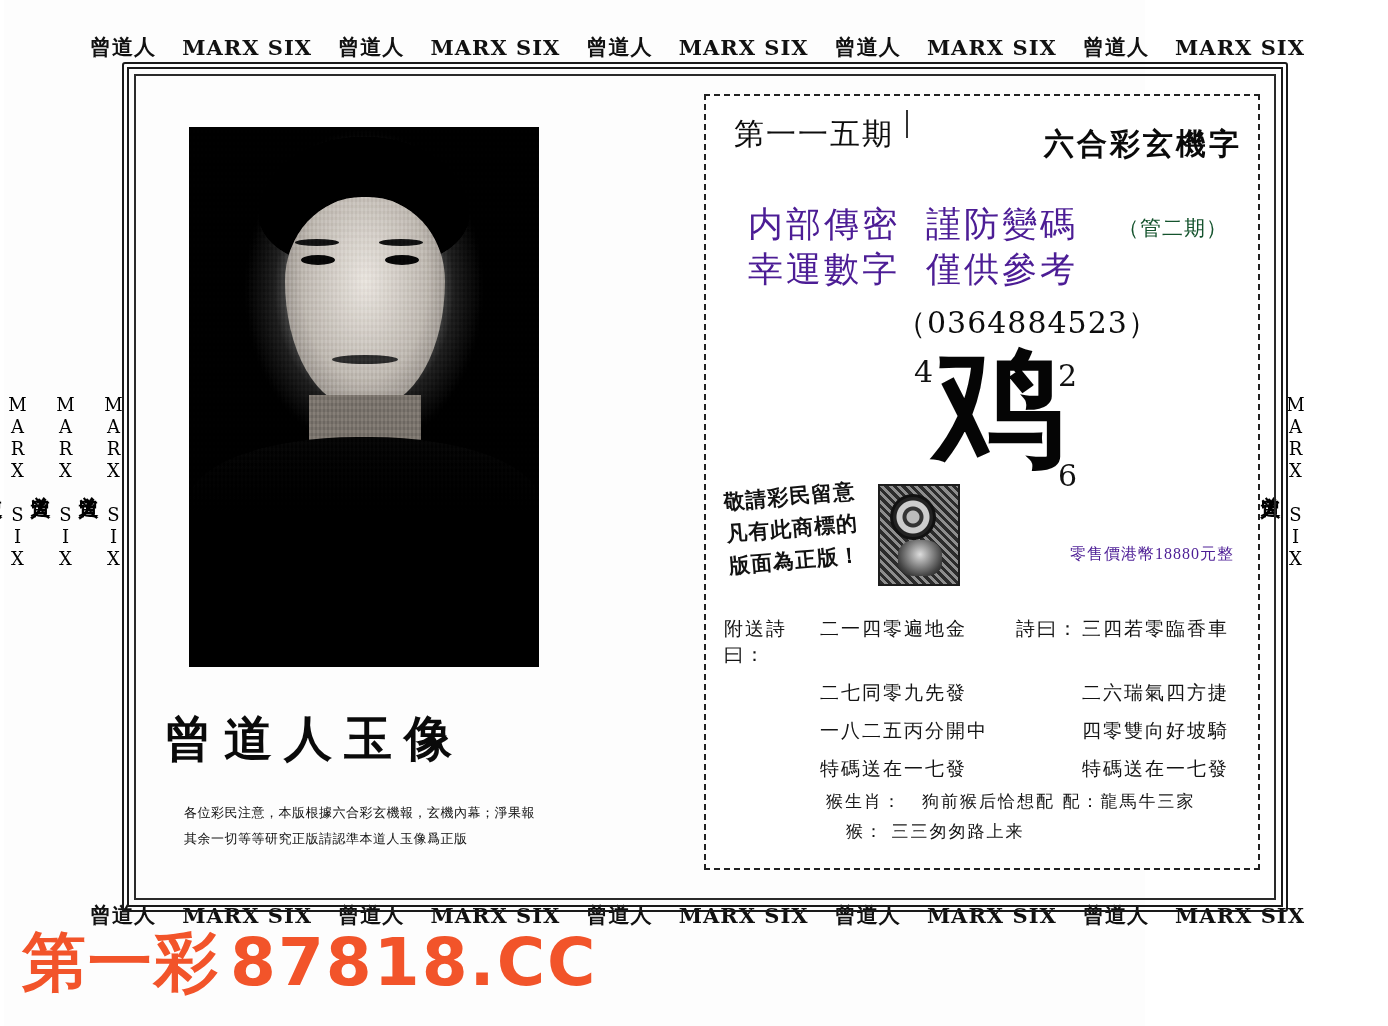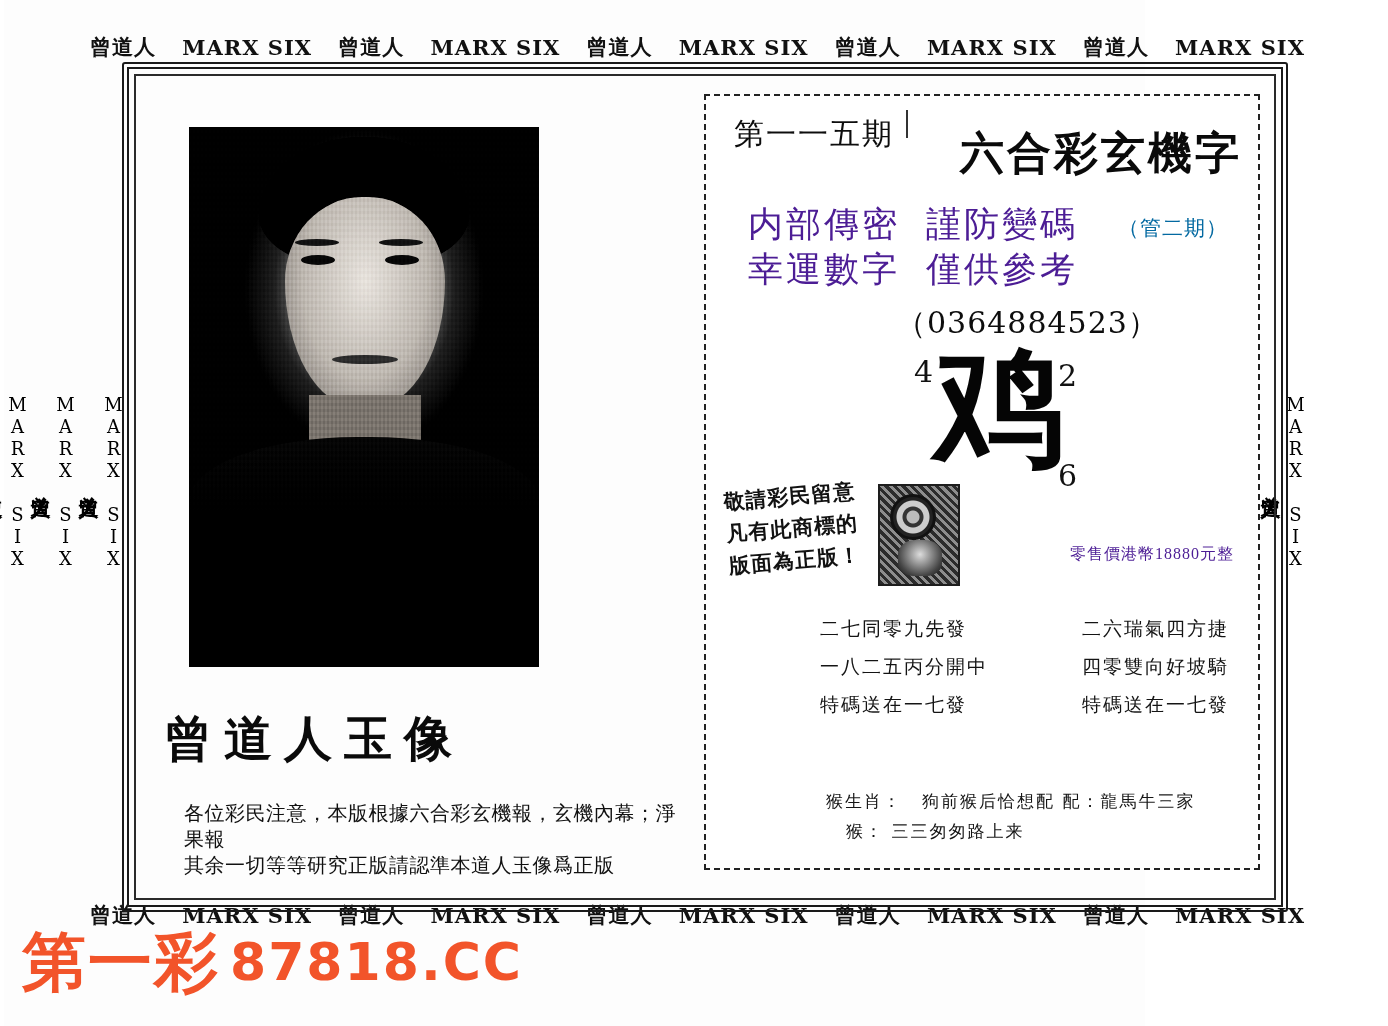--- a/index.html
+++ b/index.html
@@ -200,21 +200,21 @@
     letter-spacing: 12px;
     color: #0a0a0a;
   }
 
   .left-note {
     position: absolute;
     left: 180px;
     top: 800px;
     width: 500px;
     font-family: "DejaVu Sans", sans-serif;
-    font-size: 20px;
+    font-size: 13px;
     line-height: 26px;
     color: #111;
     letter-spacing: 0.5px;
   }
 
   
   .right-panel {
     position: absolute;
     left: 700px;
     top: 94px;
@@ -240,21 +240,21 @@
     width: 2px;
     height: 28px;
     background: #333;
   }
   .big-title {
     position: absolute;
     right: 16px;
     top: 28px;
     font-family: "DejaVu Sans", sans-serif;
     font-weight: bold;
-    font-size: 44px;
+    font-size: 30px;
     letter-spacing: 3px;
     color: #0a0a0a;
   }
   .lines {
     position: absolute;
     left: 42px;
     top: 106px;
     font-family: "DejaVu Sans", sans-serif;
     font-size: 35px;
     line-height: 45px;
@@ -262,21 +262,21 @@
     color: #4c1d95;
   }
   .lines .sp { display: inline-block; width: 26px; }
   .paren-note {
     position: absolute;
     right: 30px;
     top: 118px;
     font-family: "DejaVu Sans", sans-serif;
     font-size: 21px;
     letter-spacing: 1px;
-    color: #0369a1;
+    color: #14532d;
   }
   .code {
     position: absolute;
     left: 190px;
     top: 190px;
     font-family: "DejaVu Serif", serif;
     font-size: 30px;
     letter-spacing: 1px;
     color: #0d0d0d;
     margin-top: 17px;
@@ -408,21 +408,21 @@
     height: 112px;
     color: #f2542a;
     font-family: "DejaVu Sans", sans-serif;
     font-weight: bold;
     display: flex;
     align-items: center;
     gap: 10px;
     letter-spacing: 2px;
   }
   .wm-cn { font-size: 64px; }
-  .wm-num { font-size: 52px; }
+  .wm-num { font-size: 66px; }
 </style>
 </head>
 <body>
 
 <div class="page">
 
   <div class="band band-top">
     <span class="band-item cn">曾道人</span>
     <span class="band-item">MARX SIX</span>
     <span class="band-item cn">曾道人</span>
@@ -518,20 +518,26 @@
       <div>凡有此商標的</div>
       <div>版面為正版！</div>
     </div>
 
     <div class="stamp"></div>
 
     <div class="price">零售價港幣18880元整</div>
 
     <div class="poem">
       <div class="poem-row">
+        <span class="poem-label">附送詩曰：</span>
+        <span class="poem-left">二一四零遍地金</span>
+        <span class="poem-mid">詩曰：</span>
+        <span class="poem-right">三四若零臨香車</span>
+      </div>
+      <div class="poem-row">
         <span class="poem-label"></span>
         <span class="poem-left">二七同零九先發</span>
         <span class="poem-mid"></span>
         <span class="poem-right">二六瑞氣四方捷</span>
       </div>
       <div class="poem-row">
         <span class="poem-label"></span>
         <span class="poem-left">一八二五丙分開中</span>
         <span class="poem-mid"></span>
         <span class="poem-right">四零雙向好坡騎</span>

